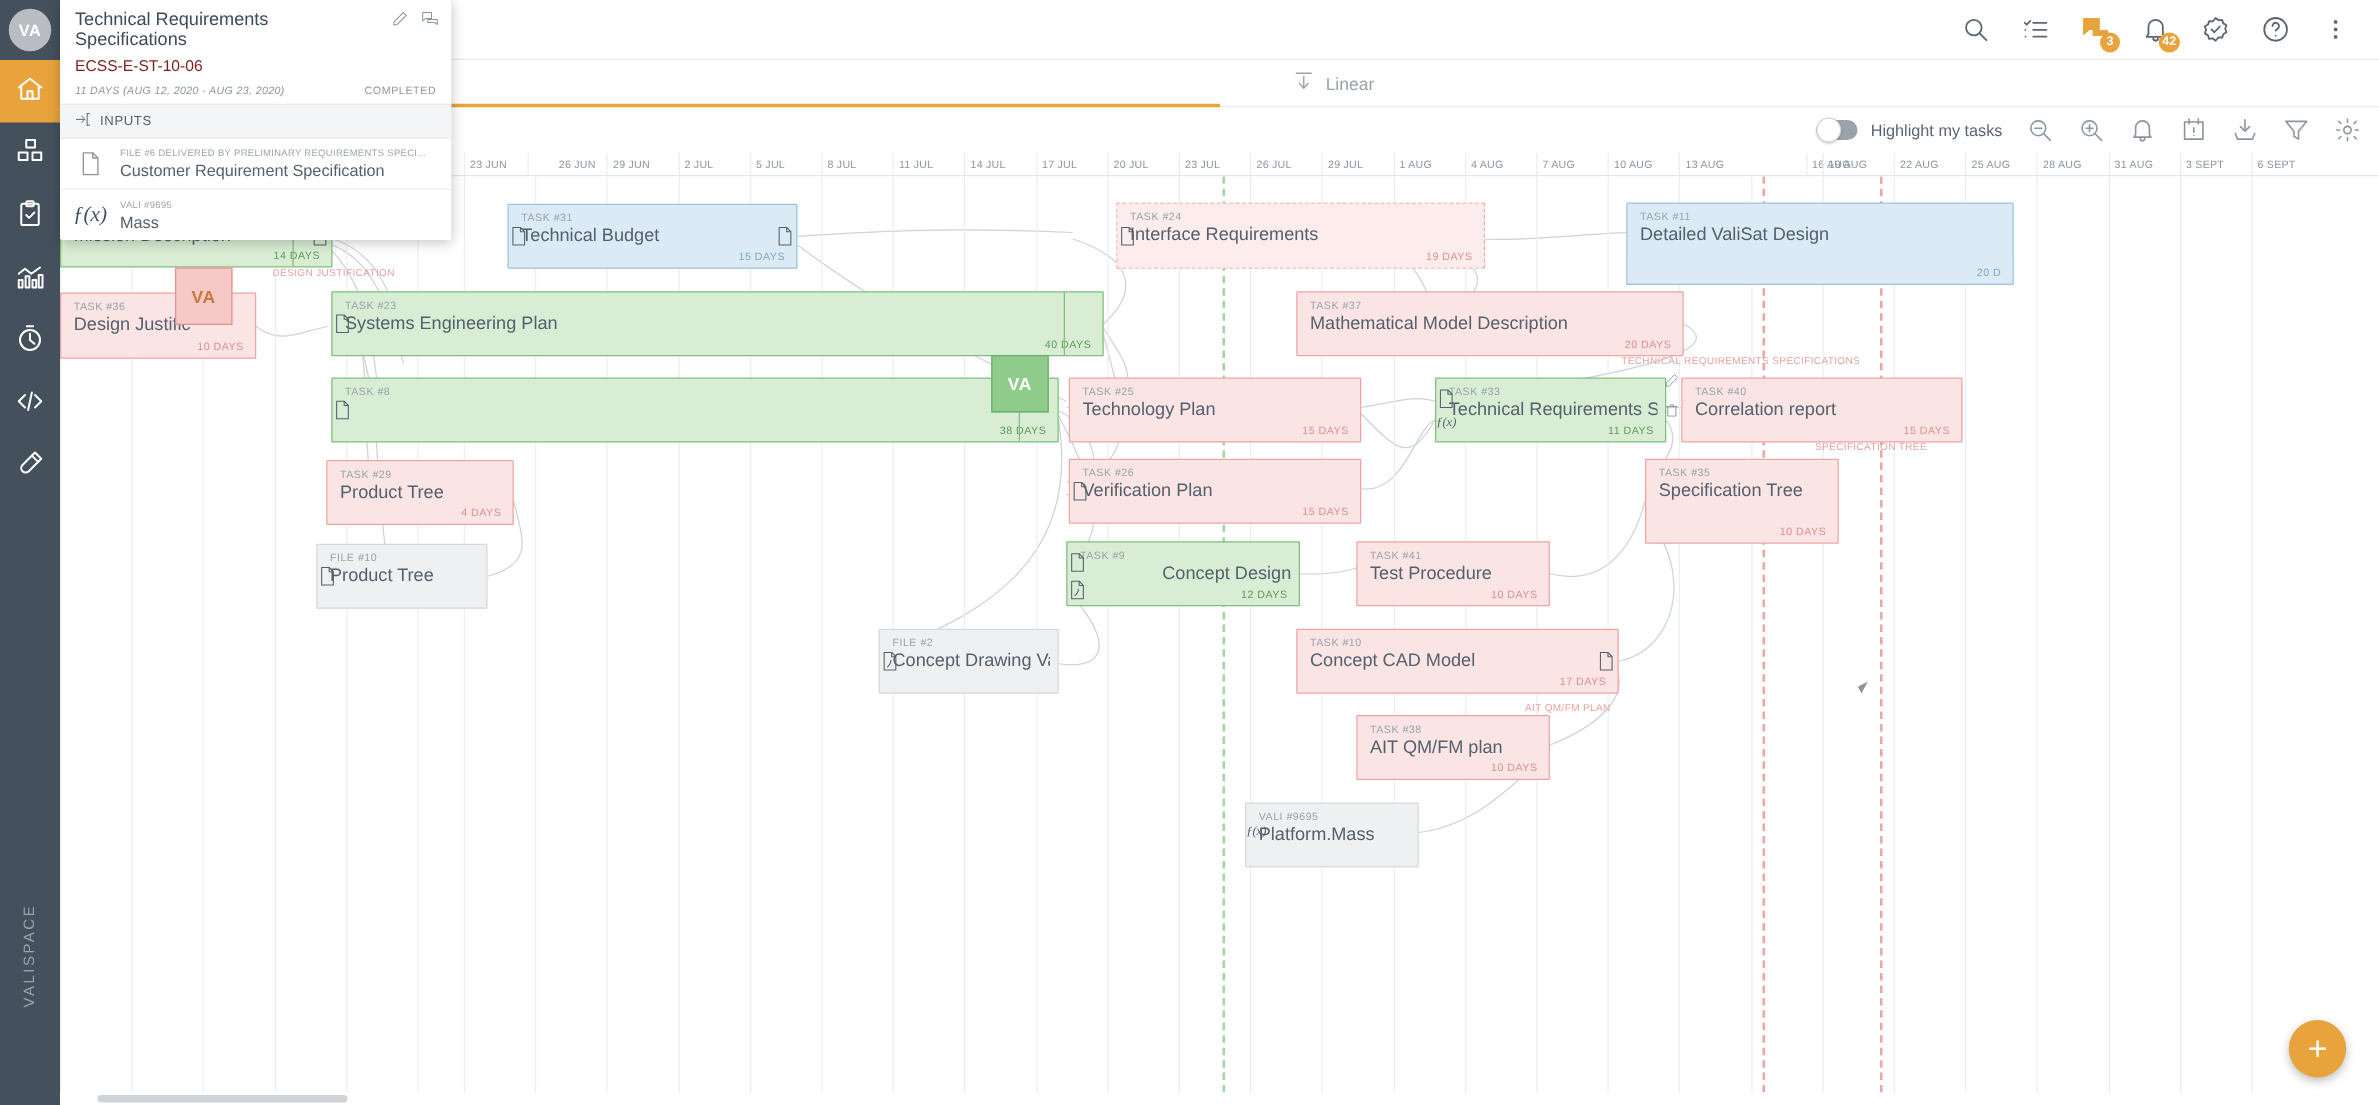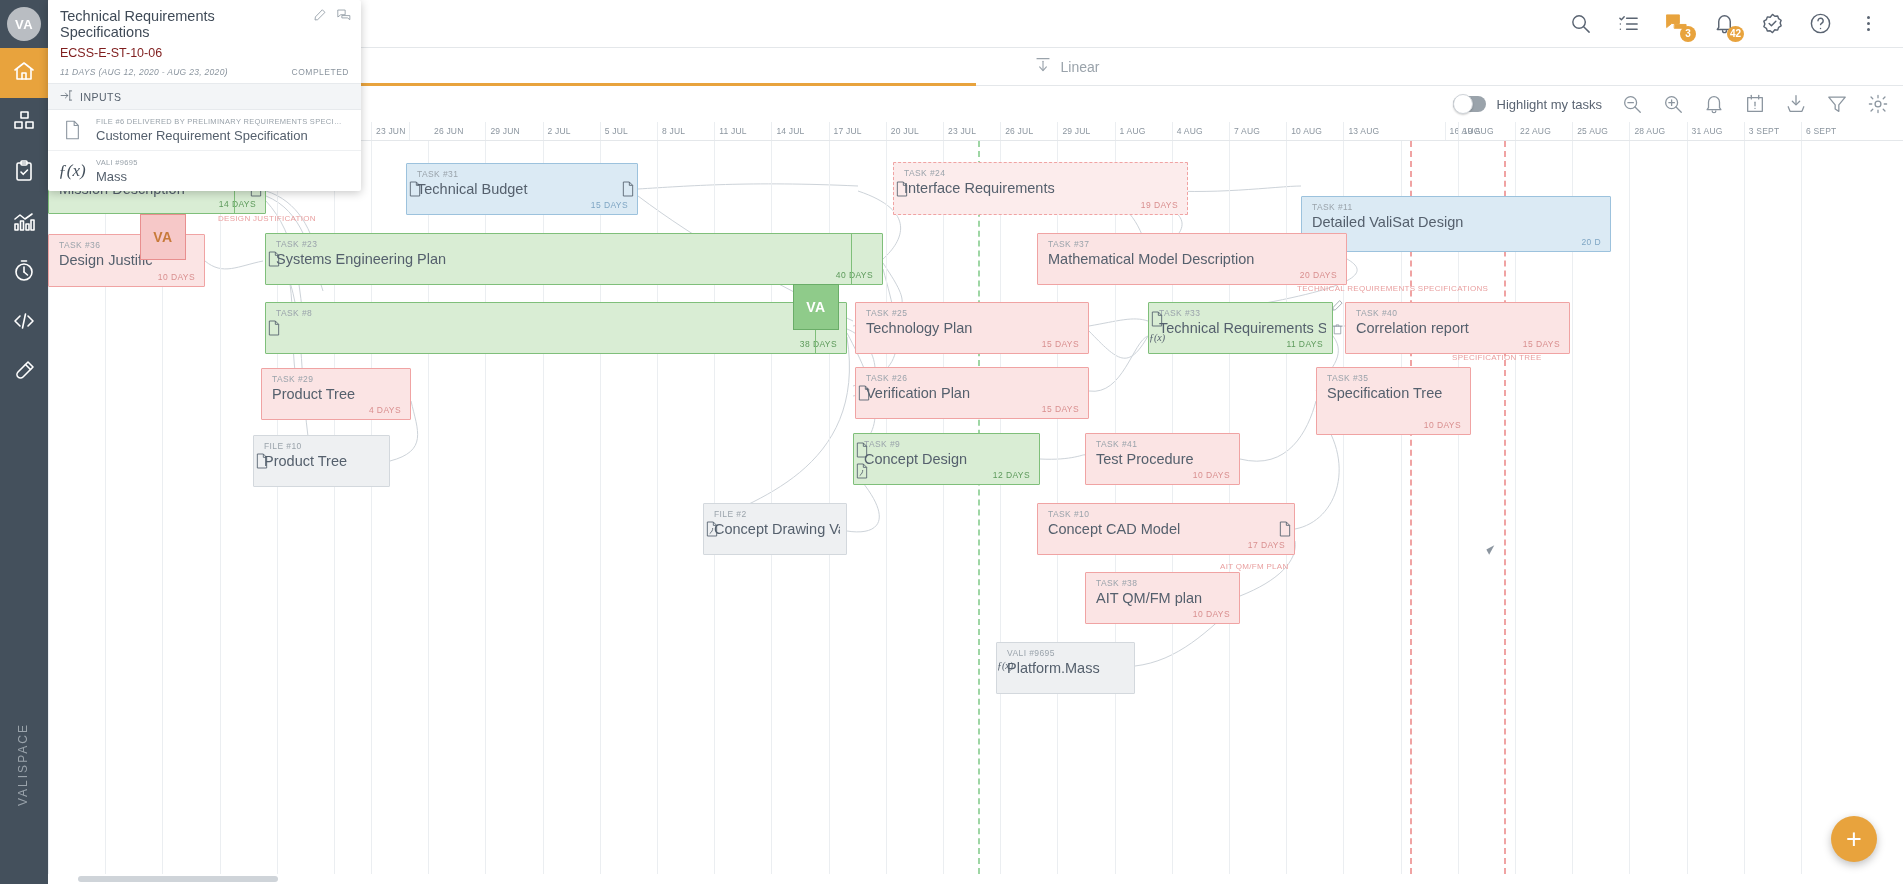--- a/index.html
+++ b/index.html
@@ -379,21 +379,21 @@
   <div class="tl-ic">
     <svg viewBox="0 0 24 24">
         <circle cx="12" cy="12" r="3.2"></circle>
         <path d="M12 2.6v2.6M12 18.8v2.6M4.4 4.4l1.9 1.9M17.7 17.7l1.9 1.9M2.6 12h2.6M18.8 12h2.6M4.4 19.6l1.9-1.9M17.7 6.3l1.9-1.9"></path>
       </svg>
   </div>
 </div>
 
 <div id="ruler">
     <div class="rk" style="left: 323px;">23 JUN</div>
-    <div class="rk" style="left: 361px; padding-left: 24px;">26 JUN</div>
+    <div class="rk" style="left: 374px; padding-left: 24px;">26 JUN</div>
     <div class="rk" style="left: 437.4px;">29 JUN</div>
     <div class="rk" style="left: 494.6px;">2 JUL</div>
     <div class="rk" style="left: 551.8px;">5 JUL</div>
     <div class="rk" style="left: 609px;">8 JUL</div>
     <div class="rk" style="left: 666.2px;">11 JUL</div>
     <div class="rk" style="left: 723.4px;">14 JUL</div>
     <div class="rk" style="left: 780.6px;">17 JUL</div>
     <div class="rk" style="left: 837.8px;">20 JUL</div>
     <div class="rk" style="left: 895px;">23 JUL</div>
     <div class="rk" style="left: 952.2px;">26 JUL</div>
@@ -556,21 +556,21 @@
       <span class="num">TASK #24</span>
       <span class="ttl">Interface Requirements</span>
       <span class="days">19 DAYS</span>
       <span class="attach" style="left: -3px; top: 17.5px; width: 22px;">
         <span><svg viewBox="0 0 20 24">
             <path d="M3 1.5h9l5 5v16H3z"></path>
             <path d="M12 1.5v5h5"></path>
           </svg></span>
       </span>
     </div>
-    <div class="card blue" style="left: 1253px; top: 21px; width: 310px; height: 56px; margin-top: 34px;">
+    <div class="card blue" style="left: 1253px; top: 21px; width: 310px; height: 66px;">
       <span class="num">TASK #11</span>
       <span class="ttl">Detailed ValiSat Design</span>
       <span class="days">20 D</span>
     </div>
     <div class="card red" style="left: 989px; top: 92px; width: 310px; height: 52px;">
       <span class="num">TASK #37</span>
       <span class="ttl">Mathematical Model Description</span>
       <span class="days">20 DAYS</span>
     </div>
     <div class="card red" style="left: 807px; top: 161px; width: 234px; height: 52px;">
@@ -604,21 +604,21 @@
             <path d="M3 1.5h9l5 5v16H3z"></path>
             <path d="M12 1.5v5h5"></path>
           </svg></span>
       </span>
     </div>
     <div class="card red" style="left: 1268px; top: 226px; width: 155px; height: 68px;">
       <span class="num">TASK #35</span>
       <span class="ttl">Specification Tree</span>
       <span class="days">10 DAYS</span>
     </div>
-    <div class="card green" style="left: 805px; top: 292px; width: 187px; height: 52px;">
+    <div class="card green" style="left: 805px; top: 292px; width: 187px; height: 52px; text-align: right;">
       <span class="num">TASK #9</span>
       <span class="ttl">Concept Design</span>
       <span class="days">12 DAYS</span>
       <span class="attach" style="left: -3px; top: 8px; width: 22px;">
         <span><svg viewBox="0 0 20 24">
             <path d="M3 1.5h9l5 5v16H3z"></path>
             <path d="M12 1.5v5h5"></path>
           </svg></span>
         <span><svg viewBox="0 0 20 24">
             <path d="M3 1.5h9l5 5v16H3z"></path>

